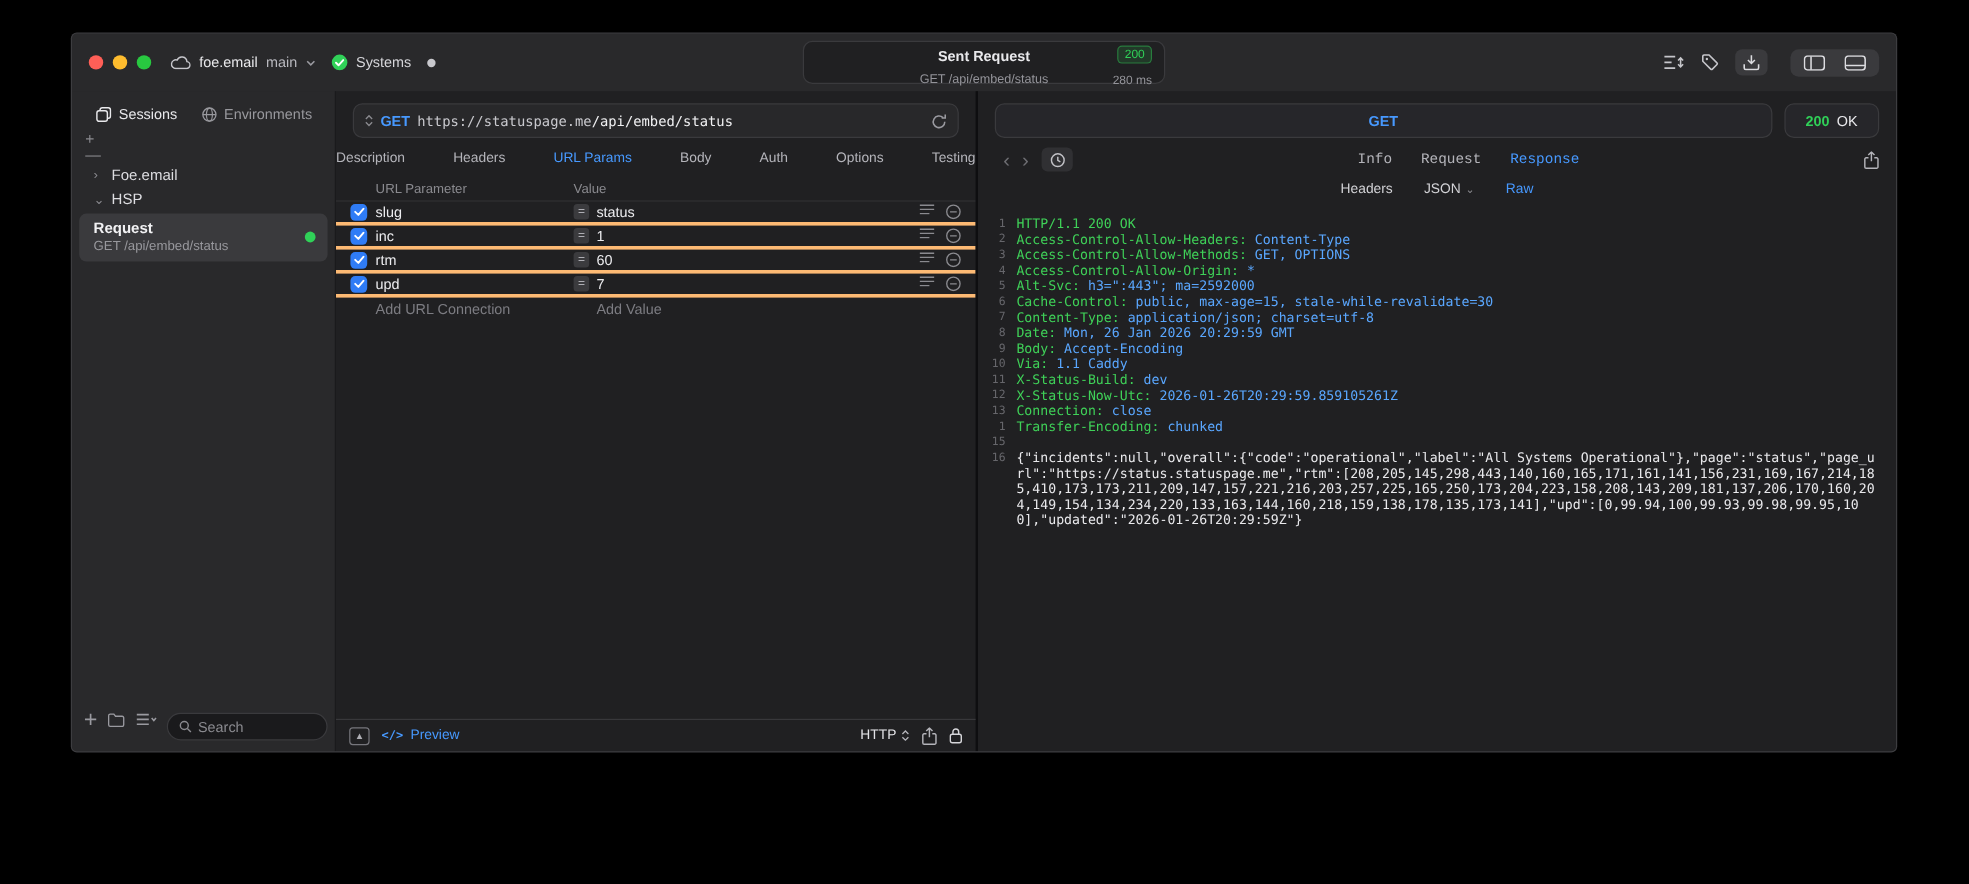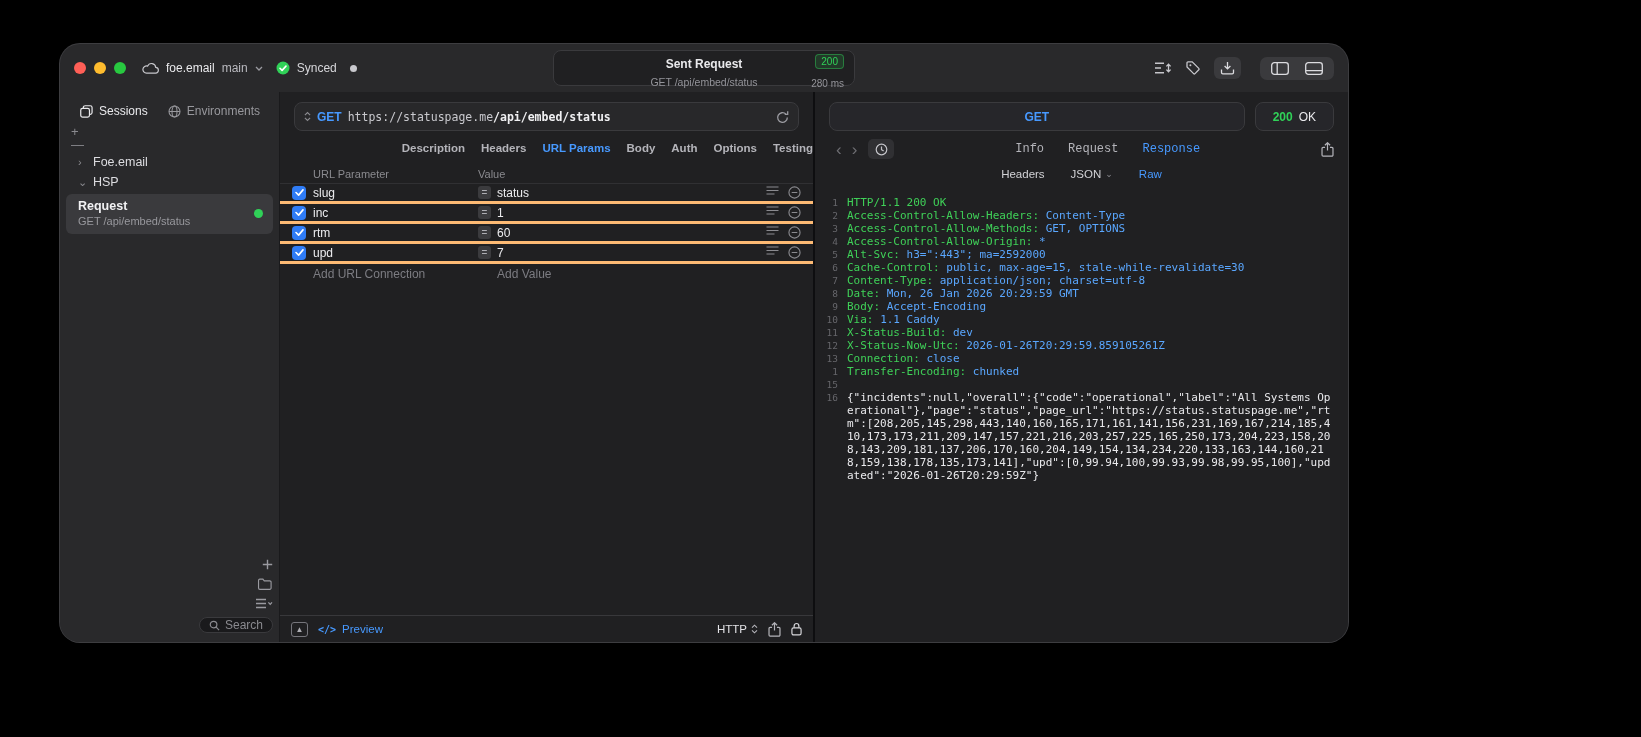--- a/index.html
+++ b/index.html
@@ -1,17 +1,17 @@
 <!DOCTYPE html>
 <html><head>
 <meta charset="utf-8">
 <style>
   * { margin:0; padding:0; box-sizing:border-box; }
   html,body { width:1641px; height:737px; background:#000; font-family:"Liberation Sans", sans-serif; overflow:hidden; }
-  .window { position:absolute; left:60px; top:44px; width:1288px; height:598px; background:#29292b; border-radius:20px; box-shadow:0 0 0 1px #3d3d40, 0 20px 60px rgba(0,0,0,.7); overflow:hidden; }
+  .window { position:absolute; left:60px; top:28px; width:1520px; height:598px; background:#29292b; border-radius:4px; box-shadow:0 0 0 1px #3d3d40, 0 20px 60px rgba(0,0,0,.7); overflow:hidden; }
 
   
   .titlebar { height:48px; display:flex; align-items:center; padding:0 14px; position:relative; }
   .traffic { display:flex; gap:8px; margin-right:16px; }
   .tl { width:12px; height:12px; border-radius:50%; display:inline-block; }
   .tl.red{background:#ff5f57}.tl.yellow{background:#febc2e}.tl.green{background:#28c840}
   .tb-left { display:flex; align-items:center; gap:7px; font-size:12px; color:#e9e9ec; }
   .tb-left .branch { color:#b9b9bf; }
   .tb-left .sync-label { color:#d6d6da; }
   .unsaved-dot { width:7px; height:7px; border-radius:50%; background:#c8c8cd; margin-left:6px; }
@@ -40,31 +40,31 @@
   .sb-mini { position:absolute; left:11px; top:34px; display:flex; flex-direction:column; gap:2px; color:#8a8a8f; font-size:13px; line-height:11px; }
   .sb-mini span { cursor:pointer; }
   .sb-tree { padding:30px 6px 0 6px; }
   .tree-row { display:flex; align-items:center; gap:7px; padding:3px 12px; font-size:12.5px; color:#dddde1; cursor:pointer; }
   .tree-row .chev { color:#8a8a8f; font-size:11px; width:8px; display:inline-block; }
   .req-item { margin:2px 0 0 0; background:#3a3a3d; border-radius:6px; padding:5px 10px 6px 12px; display:flex; align-items:center; cursor:pointer; }
   .req-title { font-size:12.5px; font-weight:600; color:#f2f2f4; line-height:15px; }
   .req-sub { font-size:11px; color:#98989d; line-height:14px; }
   .req-text { flex:1; min-width:0; }
   .green-dot { width:9px; height:9px; border-radius:50%; background:#30d158; flex:none; }
-  .sb-bottom { position:absolute; bottom:9px; left:10px; right:6px; display:flex; align-items:flex-end; gap:8px;flex-direction:column; }
+  .sb-bottom { position:absolute; bottom:9px; left:10px; right:6px; display:flex; align-items:flex-start; gap:8px; }
   .search-pill { flex:1; height:23px; background:#1a1a1c; border:1px solid #3a3a3d; border-radius:12px; display:flex; align-items:center; gap:5px; padding:0 9px; cursor:text; }
   .search-pill .ph { font-size:12px; color:#8a8a8f; }
 
   
   .url-bar { margin:10px 14px 0 14px; height:29px; background:#28282a; border:1px solid #3a3a3d; border-radius:8px; display:flex; align-items:center; padding:0 9px; gap:6px; cursor:text; }
   .method { color:#4799ff; font-weight:700; font-size:12px; }
   .url { font-family:"DejaVu Sans Mono", monospace; font-size:11.5px; flex:1; white-space:nowrap; overflow:hidden; }
   .url-domain { color:#c9c9ce; }
-  .url-path { color:#f0f0f2;font-weight:bold; }
-  .req-tabs { display:flex; justify-content:flex-end; gap:16px; padding:11px 0 7px 0;font-weight:bold; }
+  .url-path { color:#f0f0f2; }
+  .req-tabs { display:flex; justify-content:space-between; gap:16px; padding:11px 0 7px 0; }
   .rtab { font-size:11.5px; color:#b4b4ba; cursor:pointer; }
   .rtab.active { color:#4799ff; }
   .params { flex:1; overflow:hidden; padding:4px 0 0 0; }
   .p-header { display:flex; align-items:center; height:19px; padding:0 12px; font-size:11px; color:#8a8a8f; border-bottom:1px solid #303033; }
   .p-header .col-name { width:186px; padding-left:21px; }
   .prow { display:flex; align-items:center; height:20px; padding:0 12px; border-bottom:3px solid #fdba74; }
   .pcheck { width:14px; height:14px; background:#2f7cf6; border-radius:4px; display:inline-flex; align-items:center; justify-content:center; margin-right:7px; flex:none; cursor:pointer; }
   .pcheck-spacer { width:21px; flex:none; }
   .pname { width:165px; flex:none; font-size:12px; color:#ececef; cursor:text; }
   .eq { width:13px; height:13px; border-radius:3px; background:#3b3b3e; color:#aeaeb4; font-size:10px; line-height:13px; text-align:center; margin-right:6px; flex:none; }
@@ -130,21 +130,21 @@
           <svg width="8" height="5" viewBox="0 0 8 5">
             <path d="M1 1 L4 4 L7 1" stroke="#9a9aa0" stroke-width="1.3" fill="none"></path>
           </svg>
         </span>
       <span style="margin-left:6px">
           <svg width="14" height="14" viewBox="0 0 14 14">
             <circle cx="7" cy="7" r="6.5" fill="#30d158"></circle>
             <path d="M4 7.3 L6.1 9.4 L10 5.1" stroke="#fff" stroke-width="1.6" fill="none" stroke-linecap="round" stroke-linejoin="round"></path>
           </svg>
         </span>
-      <span class="sync-label">Synced</span>
+      <span class="sync-label">Systems</span>
       <span class="unsaved-dot"></span>
     </div>
 
     <div class="tb-capsule">
       <div class="cap-row">
         <span class="cap-title">Sent Request</span>
         <span class="cap-badge">200</span>
       </div>
       <div class="cap-row">
         <span class="cap-sub">GET /api/embed/status</span>

